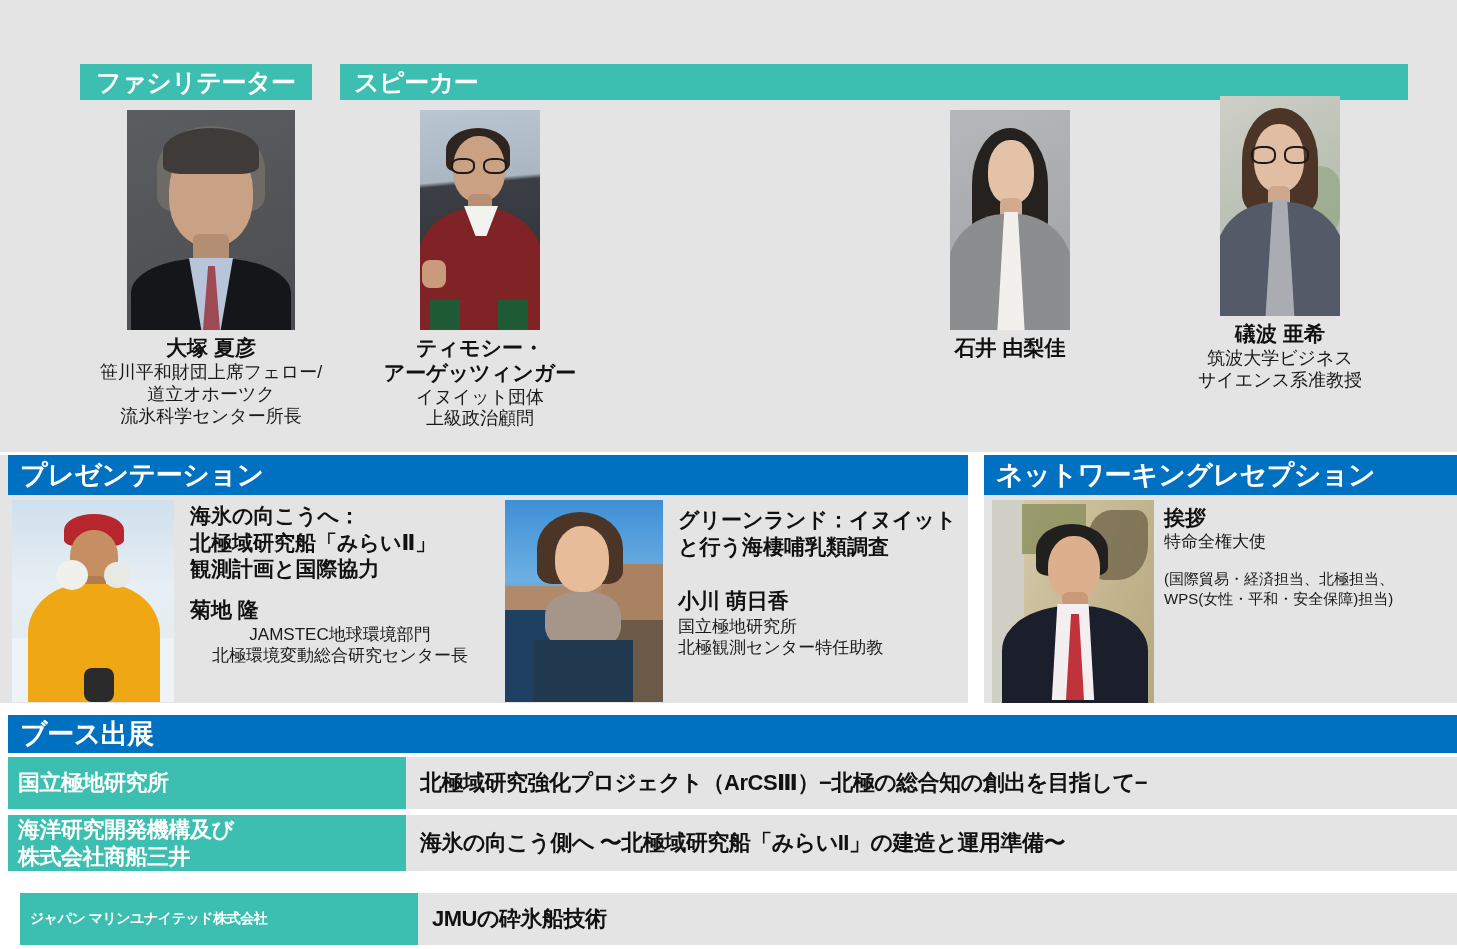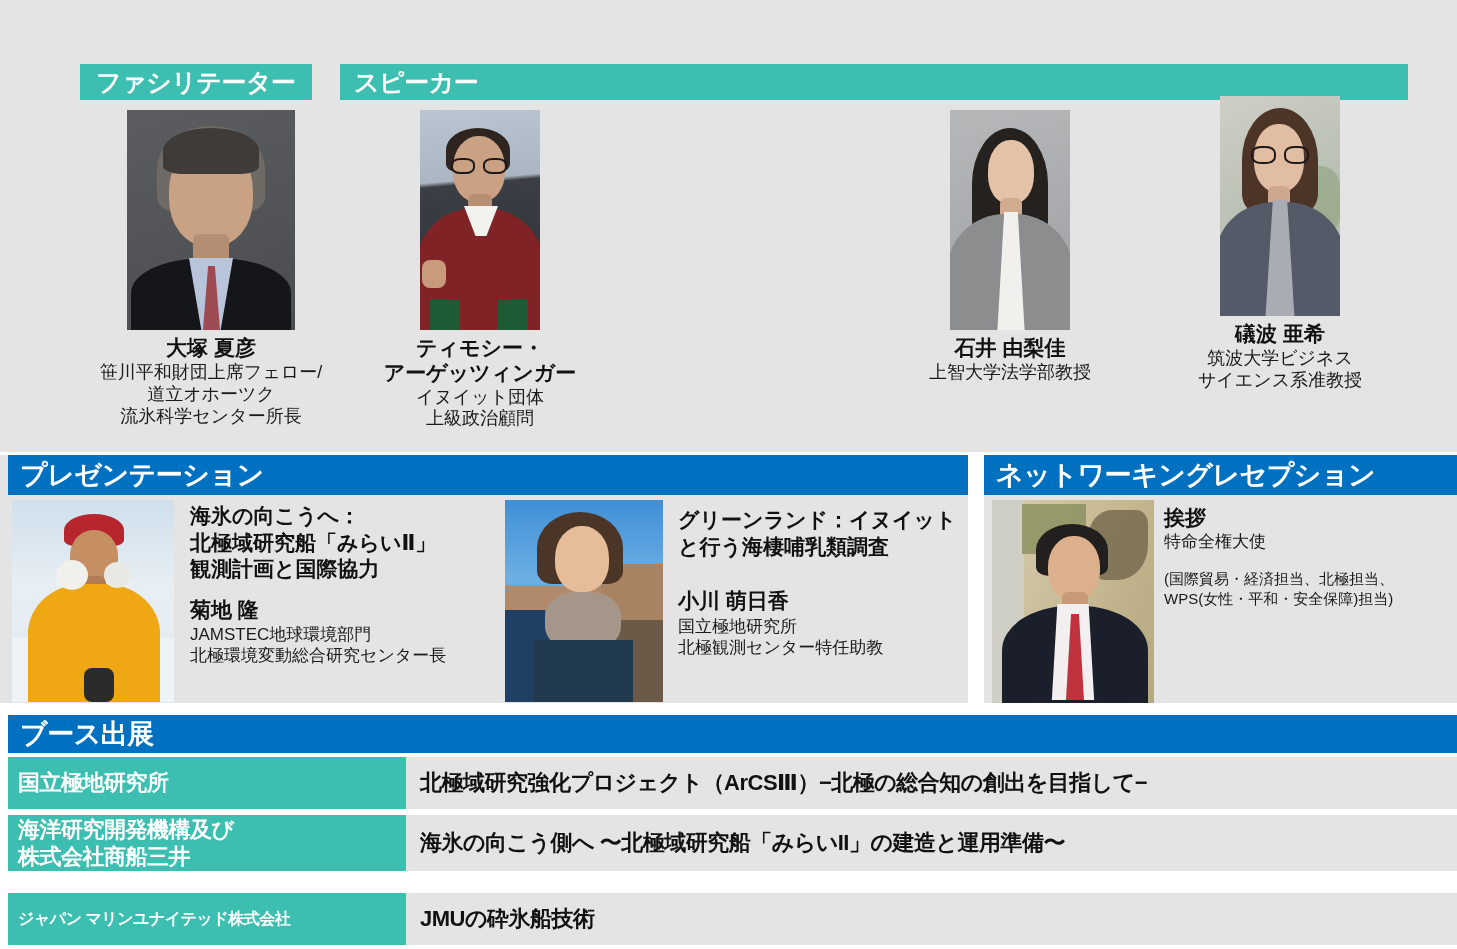--- a/index.html
+++ b/index.html
@@ -154,21 +154,20 @@
         <div class="ph">
           <div class="ph-bg" style="background:linear-gradient(160deg,#b6b7b9,#9d9fa2);"></div>
           <div class="hair" style="left:22px; top:18px; width:76px; height:112px; background:#24211f;"></div>
           <div class="head" style="left:38px; top:30px; width:46px; height:64px; background:#e3c2a7;"></div>
           <div class="neck" style="left:50px; top:88px; width:22px; height:22px; background:#d2ab8f;"></div>
           <div class="body" style="left:-2px; top:104px; width:124px; height:118px; background:#8c8d8f;"></div>
           <div class="shirt" style="left:44px; top:102px; width:34px; height:118px; background:#f2f0ec; clip-path:polygon(30% 0,70% 0,90% 100%,10% 100%);"></div>
         </div>
       </div>
       <div class="pname">石井 由梨佳</div>
-      <div class="paff">上智大学法学部教授</div>
     </div>
 
     <div class="person" style="left:1130px; top:96px; width:300px;">
       <div class="photo" style="width:120px; height:220px;">
         <div class="ph">
           <div class="ph-bg" style="background:linear-gradient(150deg,#cfcfc8 0%,#bdc2b6 40%,#b1b7ab 100%);"></div>
           <div style="position:absolute; left:74px; top:70px; width:46px; height:70px; background:#7f9968; opacity:.45; border-radius:20px;"></div>
           <div class="hair" style="left:22px; top:12px; width:76px; height:104px; background:#4c3526;"></div>
           <div class="head" style="left:34px; top:28px; width:50px; height:68px; background:#e0bda3;"></div>
           <div class="glasses" style="left:31px; top:50px; width:58px; height:18px;">
@@ -201,21 +200,21 @@
           <div style="position:absolute; left:44px; top:60px; width:32px; height:30px; background:#f0f1ec; border-radius:50%;"></div>
           <div style="position:absolute; left:92px; top:62px; width:26px; height:26px; background:#e8e9e3; border-radius:50%;"></div>
           <div style="position:absolute; left:72px; top:168px; width:30px; height:34px; background:#2c2b2b; border-radius:8px;"></div>
         </div>
       </div>
       <div class="pres-text" style="left:190px; top:48px; width:300px;">
         <div class="pres-heading">海氷の向こうへ：
 北極域研究船「みらいⅡ」
 観測計画と国際協力</div>
         <div class="pres-name" style="margin-top:14px;">菊地 隆</div>
-        <div class="pres-aff" style="margin-top:2px;">JAMSTEC地球環境部門
+        <div class="pres-aff" style="margin-top:2px;text-align:center;">JAMSTEC地球環境部門
 北極環境変動総合研究センター長</div>
       </div>
     </div>
 
     <div class="pres-item">
       <div class="pres-photo" style="left:505px; top:45px; width:158px; height:202px;">
         <div class="ph">
           <div class="ph-bg" style="background:linear-gradient(180deg,#3f8fd6 0%,#6db0e4 40%,#2c6fa8 70%,#2a5c86 100%);"></div>
           <div style="position:absolute; left:0; top:86px; width:100%; height:24px; background:#b08a6a;"></div>
           <div style="position:absolute; right:0; top:64px; width:62px; height:66px; background:#a98262; border-radius:30% 0 0 0;"></div>
@@ -271,18 +270,18 @@
       <div class="booth-desc">北極域研究強化プロジェクト（ArCSⅢ）−北極の総合知の創出を目指して−</div>
     </div>
 
     <div class="booth-row" style="top:100px; height:56px;">
       <div class="booth-org">海洋研究開発機構及び
 株式会社商船三井</div>
       <div class="booth-desc">海氷の向こう側へ 〜北極域研究船「みらいII」の建造と運用準備〜</div>
     </div>
 
     <div class="booth-row" style="top:178px; height:52px;">
-      <div class="booth-org" style="font-size:16px;">ジャパン マリンユナイテッド株式会社</div>
+      <div class="booth-org" style="font-size:14px;margin-left:12px;">ジャパン マリンユナイテッド株式会社</div>
       <div class="booth-desc">JMUの砕氷船技術</div>
     </div>
   </section>
 
 </div>
 
 </body></html>

